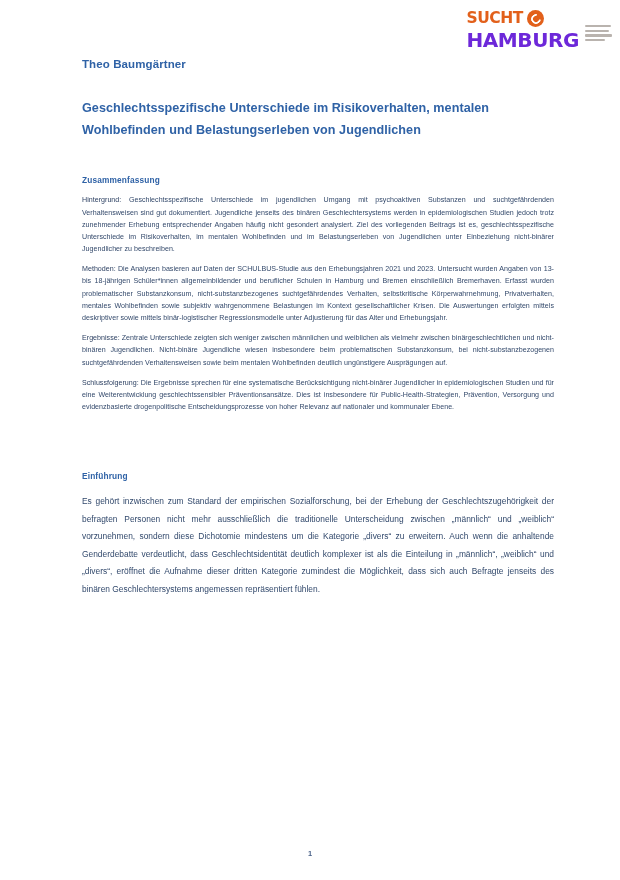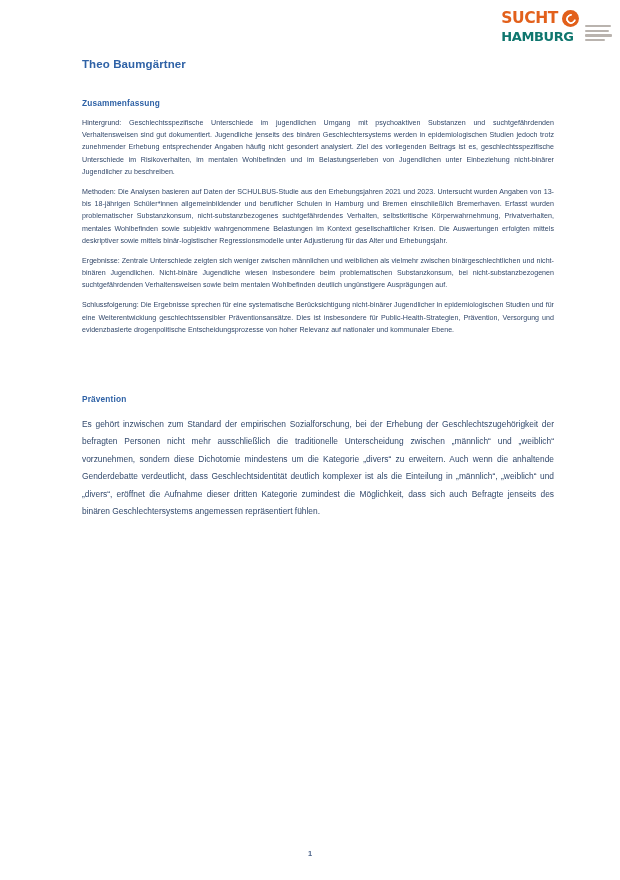--- a/index.html
+++ b/index.html
@@ -39,22 +39,22 @@
   }
   .logo-word {
     font-family: "DejaVu Sans", sans-serif;
     font-weight: bold;
     font-size: 15.5px;
     letter-spacing: -0.4px;
     line-height: 1;
     color: #e2601b;
   }
   .logo-word.dark {
-    color: #0f766e;
-    font-size: 13px;
+    color: #6d28d9;
+    font-size: 20px;
     margin-top: 3px;
   }
   .logo-mark {
     width: 17px;
     height: 17px;
     border-radius: 50%;
     background: #e2601b;
     margin-left: 4px;
     position: relative;
     flex: none;
@@ -182,20 +182,21 @@
       <span class="tagline-line l2"></span>
       <span class="tagline-line l3"></span>
       <span class="tagline-line l4"></span>
     </div>
   </div>
 
   <div class="content">
 
     <div class="author">Theo Baumgärtner</div>
 
+    <h1 class="doc-title">Geschlechtsspezifische Unterschiede im Risikoverhalten, mentalen Wohlbefinden und Belastungserleben von Jugendlichen</h1>
 
     <div class="abstract">
       <div class="section-heading">Zusammenfassung</div>
 
       <p>
         <span class="lead">Hintergrund:</span><span> Geschlechtsspezifische Unterschiede im jugendlichen Umgang mit psychoaktiven Substanzen und suchtgefährdenden Verhaltensweisen sind gut dokumentiert. Jugendliche jenseits des binären Geschlechtersystems werden in epidemiologischen Studien jedoch trotz zunehmender Erhebung entsprechender Angaben häufig nicht gesondert analysiert. Ziel des vorliegenden Beitrags ist es, geschlechtsspezifische Unterschiede im Risikoverhalten, im mentalen Wohlbefinden und im Belastungserleben von Jugendlichen unter Einbeziehung nicht-binärer Jugendlicher zu beschreiben.</span>
       </p>
 
       <p>
         <span class="lead">Methoden:</span><span> Die Analysen basieren auf Daten der SCHULBUS-Studie aus den Erhebungsjahren 2021 und 2023. Untersucht wurden Angaben von 13- bis 18-jährigen Schüler*innen allgemeinbildender und beruflicher Schulen in Hamburg und Bremen einschließlich Bremerhaven. Erfasst wurden problematischer Substanzkonsum, nicht-substanzbezogenes suchtgefährdendes Verhalten, selbstkritische Körperwahrnehmung, Privatverhalten, mentales Wohlbefinden sowie subjektiv wahrgenommene Belastungen im Kontext gesellschaftlicher Krisen. Die Auswertungen erfolgten mittels deskriptiver sowie mittels binär-logistischer Regressionsmodelle unter Adjustierung für das Alter und Erhebungsjahr.</span>
@@ -204,21 +205,21 @@
       <p>
         <span class="lead">Ergebnisse:</span><span> Zentrale Unterschiede zeigten sich weniger zwischen männlichen und weiblichen als vielmehr zwischen binärgeschlechtlichen und nicht-binären Jugendlichen. Nicht-binäre Jugendliche wiesen insbesondere beim problematischen Substanzkonsum, bei nicht-substanzbezogenen suchtgefährdenden Verhaltensweisen sowie beim mentalen Wohlbefinden deutlich ungünstigere Ausprägungen auf.</span>
       </p>
 
       <p>
         <span class="lead">Schlussfolgerung:</span><span> Die Ergebnisse sprechen für eine systematische Berücksichtigung nicht-binärer Jugendlicher in epidemiologischen Studien und für eine Weiterentwicklung geschlechtssensibler Präventionsansätze. Dies ist insbesondere für Public-Health-Strategien, Prävention, Versorgung und evidenzbasierte drogenpolitische Entscheidungsprozesse von hoher Relevanz auf nationaler und kommunaler Ebene.</span>
       </p>
     </div>
 
     <div class="intro">
-      <div class="intro-heading">Prävention</div>
+      <div class="intro-heading">Einführung</div>
       <p>Es gehört inzwischen zum Standard der empirischen Sozialforschung, bei der Erhebung der Geschlechtszugehörigkeit der befragten Personen nicht mehr ausschließlich die traditionelle Unterscheidung zwischen „männlich“ und „weiblich“ vorzunehmen, sondern diese Dichotomie mindestens um die Kategorie „divers“ zu erweitern. Auch wenn die anhaltende Genderdebatte verdeutlicht, dass Geschlechtsidentität deutlich komplexer ist als die Einteilung in „männlich“, „weiblich“ und „divers“, eröffnet die Aufnahme dieser dritten Kategorie zumindest die Möglichkeit, dass sich auch Befragte jenseits des binären Geschlechtersystems angemessen repräsentiert fühlen.</p>
     </div>
 
   </div>
 
   <div class="page-number">1</div>
 
 </div>
 
 </body></html>

